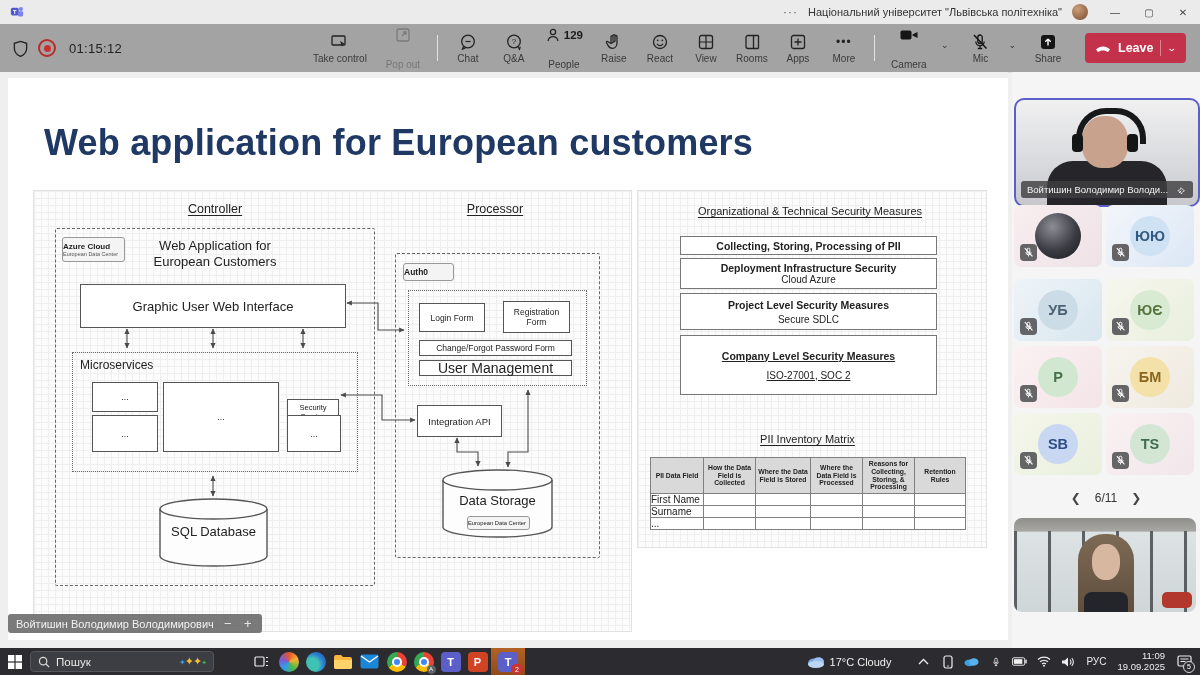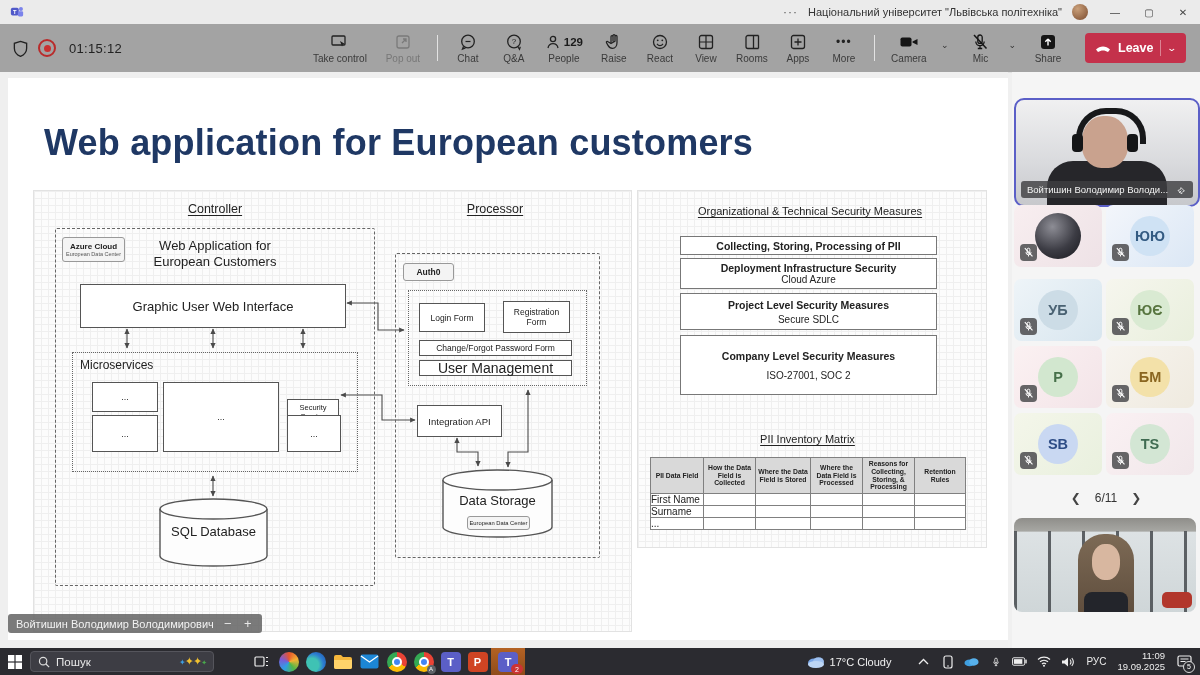--- a/index.html
+++ b/index.html
@@ -22,21 +22,21 @@
   
   .meetbar{position:absolute;left:0;top:24px;width:1200px;height:48px;background:#a3a3a3;
            border-bottom:1px solid #e2e2e2;display:flex;align-items:center;}
   .mb-left{display:flex;align-items:center;gap:9px;margin-left:12px;}
   .rec-outer{width:14px;height:14px;border-radius:50%;border:2px solid #b92b2b;display:flex;align-items:center;justify-content:center;}
   .rec-inner{width:7px;height:7px;border-radius:50%;background:#c93131;}
   .mb-timer{font-size:13px;color:#222;letter-spacing:.3px;margin-left:4px;}
   .mb-right{margin-left:auto;display:flex;align-items:center;margin-right:10px;}
   .mbtn{display:flex;flex-direction:column;align-items:center;justify-content:center;width:46px;height:44px;gap:2px;}
   .mbtn .lbl{font-size:10px;color:#3a3a3a;white-space:nowrap;}
-  .mbtn.wide{width:72px;} .mbtn.med{width:54px;}
+  .mbtn.wide{width:72px;} .mbtn.med{width:54px;justify-content:space-between;}
   .mbtn.disabled{opacity:.42;}
   .iconrow{display:flex;align-items:center;gap:3px;height:18px;}
   .pcount{font-size:11.5px;font-weight:700;color:#1b1b1b;}
   .vdiv{width:1px;height:26px;background:#e3e3e3;margin:0 7px;}
   .chev{font-size:9px;color:#333;transform:scaleX(1.4);}
   .cgroup{display:flex;align-items:flex-start;}
   .cgroup .chevwrap{margin-top:8px;margin-left:5px;margin-right:9px;}
   .dots3{font-size:12px;letter-spacing:1px;color:#222;height:18px;display:flex;align-items:center;}
   .leavebtn{display:flex;align-items:center;gap:7px;background:#C4314B;color:#fff;border-radius:4px;
             height:30px;padding:0 10px;margin-left:14px;margin-right:4px;}
@@ -53,21 +53,21 @@
      background-image:linear-gradient(#efefef 1px,transparent 1px),linear-gradient(90deg,#efefef 1px,transparent 1px);
      background-size:7px 7px;}
   .panelA{left:33px;top:118px;width:597px;height:440px;}
   .panelB{left:637px;top:118px;width:348px;height:356px;}
   .dhead{position:absolute;text-align:center;font-size:12.5px;color:#222;text-decoration:underline;text-underline-offset:2px;}
   .dbox{position:absolute;border:1.1px solid #555;background:#fff;display:flex;flex-direction:column;
         align-items:center;justify-content:center;text-align:center;color:#222;}
   .dashedbox{position:absolute;border:1.3px dashed #666;border-radius:2px;}
   .dottedbox{position:absolute;border:1px dotted #666;}
   .chip{position:absolute;background:#f4f4f4;border:1px solid #999;border-radius:3px;display:flex;
-        flex-direction:column;align-items:center;justify-content:center;color:#222;}
+        flex-direction:column;justify-content:center;color:#222;}
   .lbl-abs{position:absolute;color:#222;text-align:center;}
   .wires{position:absolute;left:0;top:0;pointer-events:none;}
   .ptable{position:absolute;left:650px;top:385px;border-collapse:collapse;table-layout:fixed;background:#fff;}
   .ptable th{background:#d9d9d9;font-size:6.8px;font-weight:700;color:#222;border:.8px solid #808080;
              padding:1px 1px;line-height:1.15;height:33px;vertical-align:middle;}
   .ptable td{border:.8px solid #808080;font-size:10px;color:#222;text-align:left;height:10px;padding:0;}
   .presenter-pill{position:absolute;left:8px;top:542px;height:19px;background:rgba(104,104,104,.88);
       border-radius:3px;display:flex;align-items:center;color:#f2f2f2;font-size:11px;padding:0 8px;gap:8px;}
   .pm{font-size:13px;color:#e8e8e8;width:12px;text-align:center;}
 
@@ -363,21 +363,21 @@
     <div class="dhead" style="left:660px;top:133px;width:300px;font-size:11px;">Organizational &amp; Technical Security Measures</div>
     <div class="dbox" style="left:680px;top:164px;width:255px;height:17px;font-size:10.5px;font-weight:700;border-color:#777;">Collecting, Storing, Processing of PII</div>
     <div class="dbox" style="left:680px;top:186px;width:255px;height:29px;border-color:#777;">
       <span style="font-size:10.5px;font-weight:700;">Deployment Infrastructure Security</span>
       <span style="font-size:10px;">Cloud Azure</span>
     </div>
     <div class="dbox" style="left:680px;top:221px;width:255px;height:35px;gap:3px;border-color:#777;">
       <span style="font-size:10.5px;font-weight:700;">Project Level Security Measures</span>
       <span style="font-size:10px;">Secure SDLC</span>
     </div>
-    <div class="dbox" style="left:680px;top:263px;width:255px;height:58px;gap:8px;border-color:#777;">
+    <div class="dbox" style="left:680px;top:263px;width:255px;height:58px;gap:8px;border-color:#777;text-decoration:underline;">
       <span style="font-size:10.5px;font-weight:700;">Company Level Security Measures</span>
       <span style="font-size:10px;">ISO-27001, SOC 2</span>
     </div>
     <div class="dhead" style="left:700px;top:361px;width:215px;font-size:11px;">PII Inventory Matrix</div>
     <table class="ptable">
       <colgroup>
           <col style="width:53px">
           <col style="width:52px">
           <col style="width:55px">
           <col style="width:52px">

